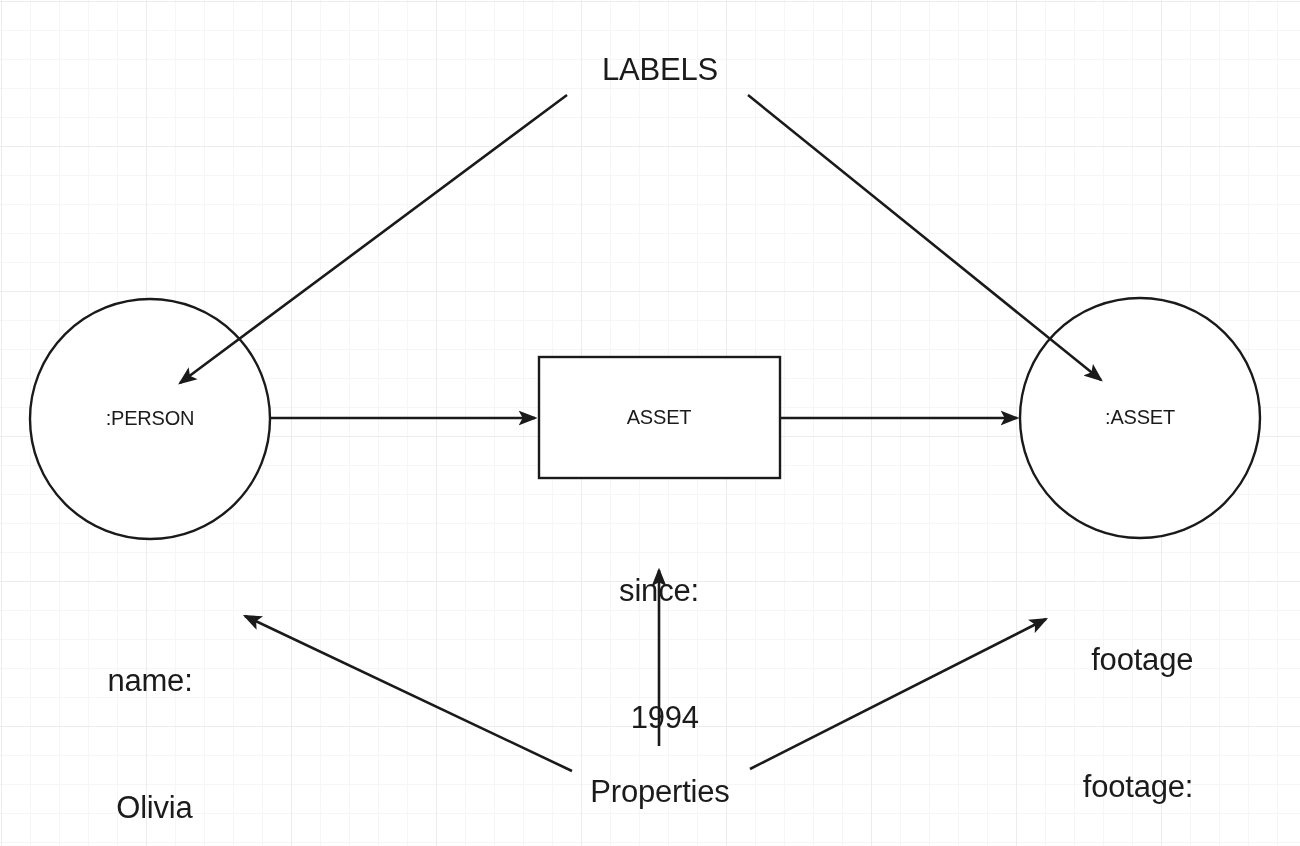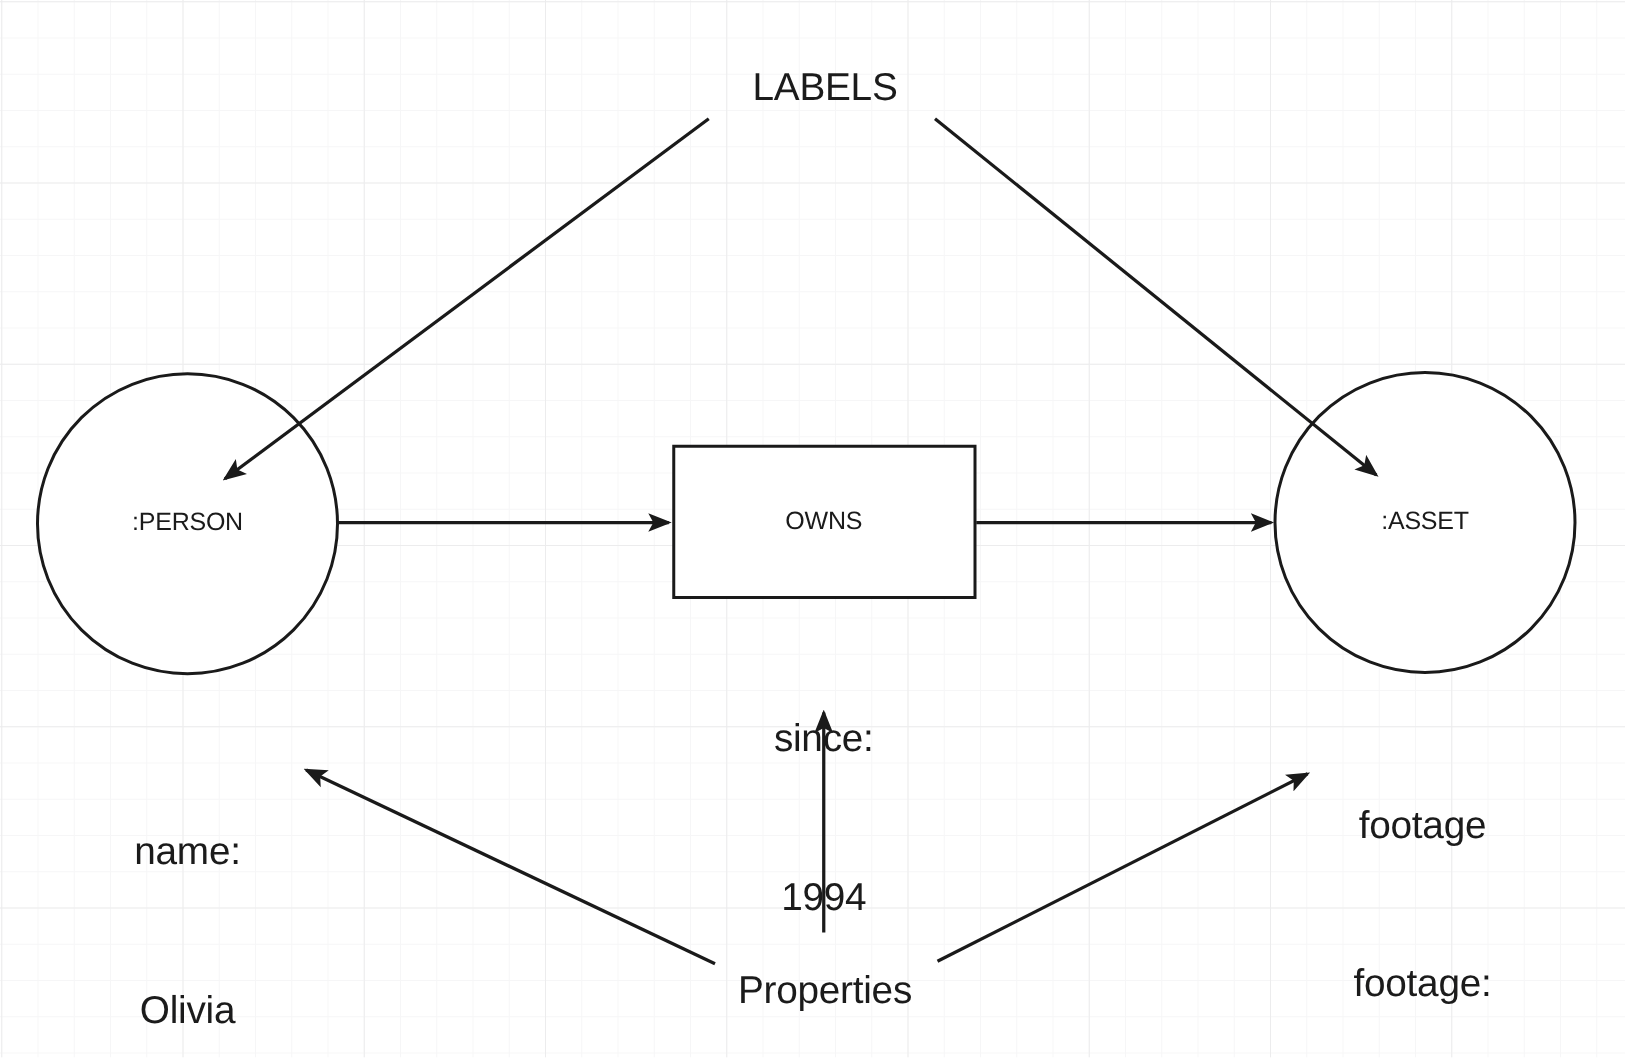--- a/index.html
+++ b/index.html
@@ -55,20 +55,21 @@
     transform: translate(-50%, -50%);
     line-height: 1.08;
     letter-spacing: -0.2px;
   }
   .t-node { font-size: 20px; }
   .t-anno { font-size: 31px; }
   .t-prop { font-size: 31px; }
   .t-multi {
     transform: translate(-50%, 0);
     line-height: 1.36;
+    text-align: right;
   }
 </style>
 </head>
 <body>
 
 <div id="canvas">
 
   <svg id="diagram-svg" viewBox="0 0 1300 846" xmlns="http://www.w3.org/2000/svg">
     <defs>
       <marker id="arrow-filled" viewBox="0 0 12 10" refX="10.5" refY="5" markerWidth="7.2" markerHeight="6" orient="auto-start-reverse" markerUnits="strokeWidth">
@@ -94,21 +95,21 @@
 
     <line class="edge-line" x1="659" y1="746" x2="659" y2="570" marker-end="url(#arrow-filled)"></line>
 
     <line class="edge-line" x1="750" y1="769" x2="1046" y2="619" marker-end="url(#arrow-filled)"></line>
   </svg>
 
   <div class="dia-text t-anno" style="left:660px; top:70px;">LABELS</div>
 
   <div class="dia-text t-node" style="left:150px; top:419px;">:PERSON</div>
 
-  <div class="dia-text t-node" style="left:659px; top:418px;">OWNS</div>
+  <div class="dia-text t-node" style="left:659px; top:418px;">ASSET</div>
 
   <div class="dia-text t-node" style="left:1140px; top:418px;">:ASSET</div>
 
   <div class="dia-text t-prop t-multi" style="left:659px; top:486px;">
     <div>since:</div>
     <div>1994</div>
   </div>
 
   <div class="dia-text t-prop t-multi" style="left:150px; top:576px;">
     <div>name:</div>

